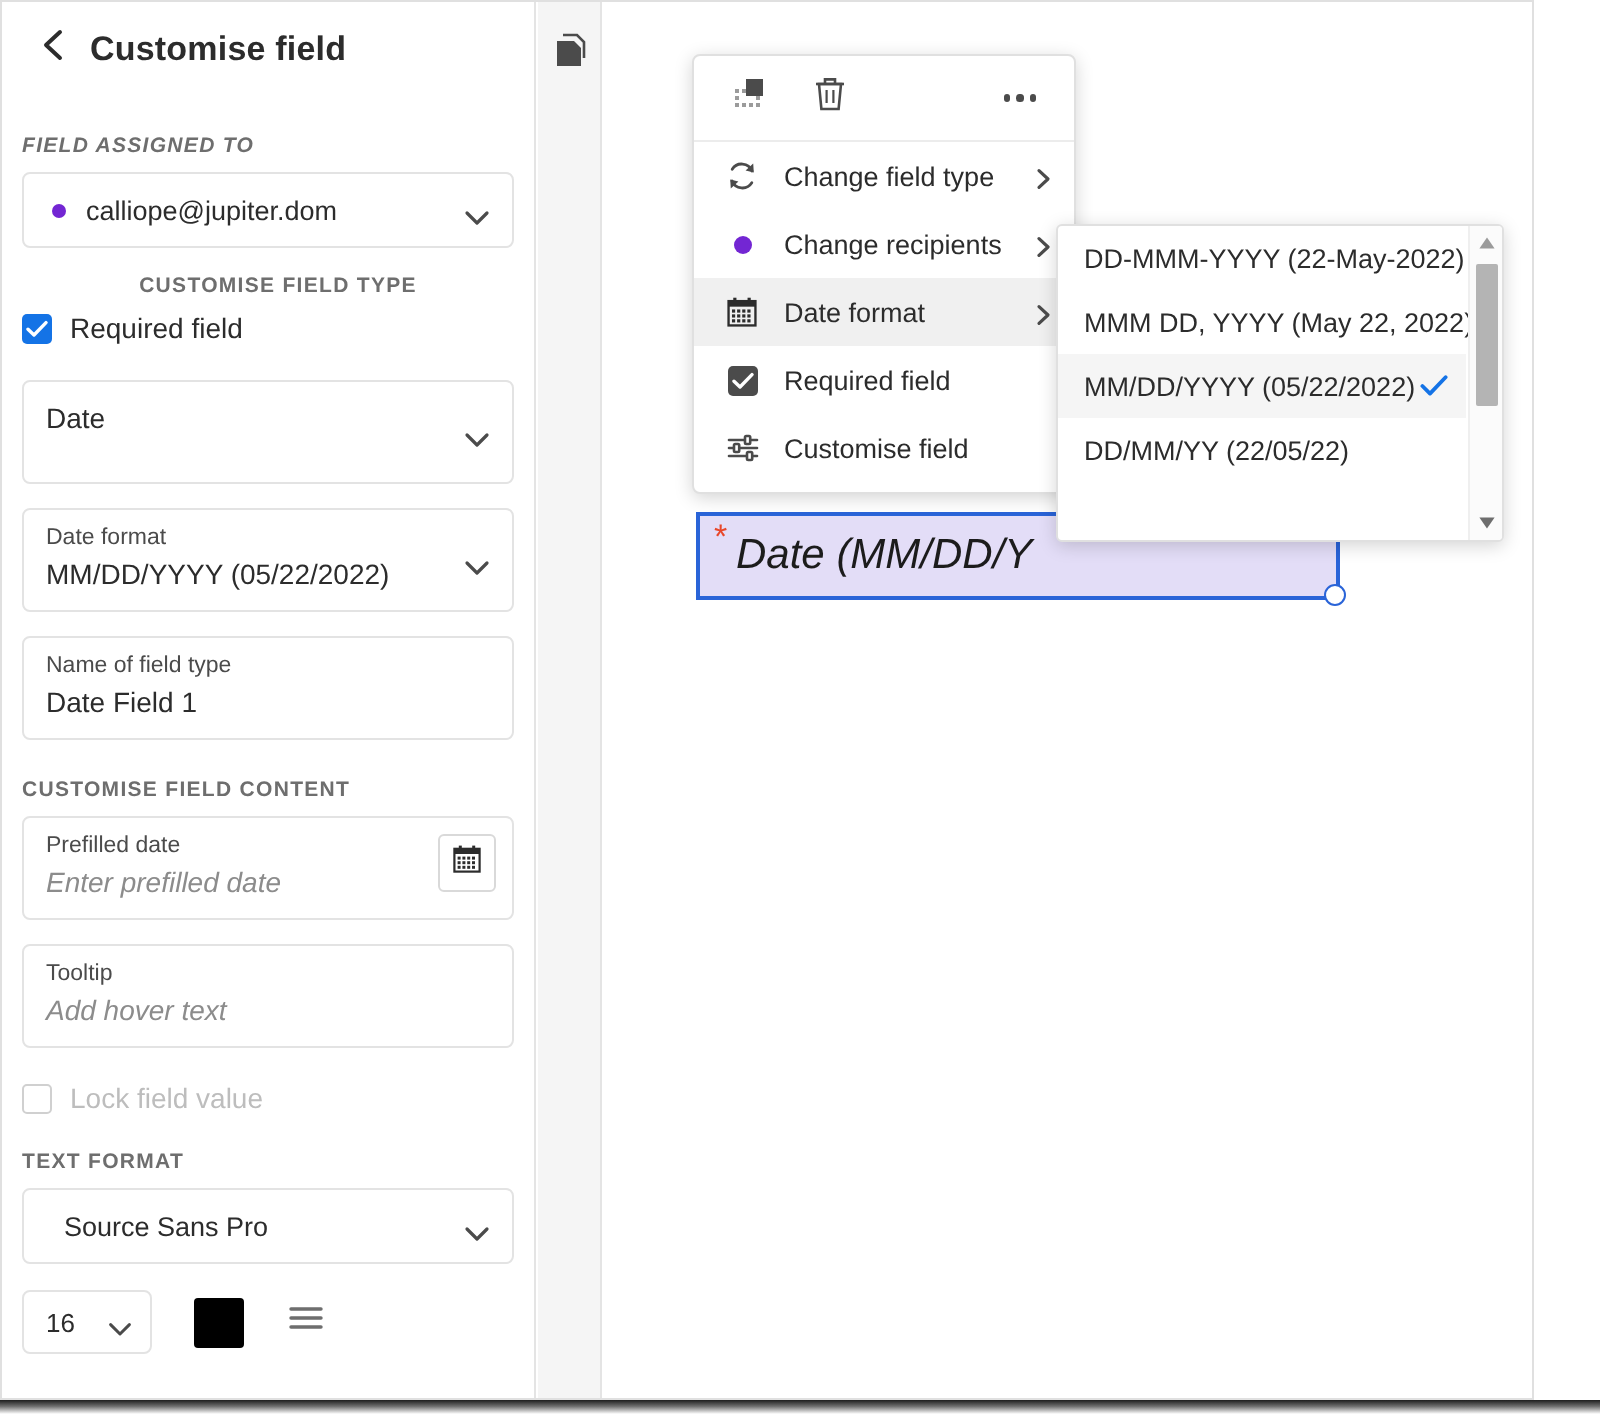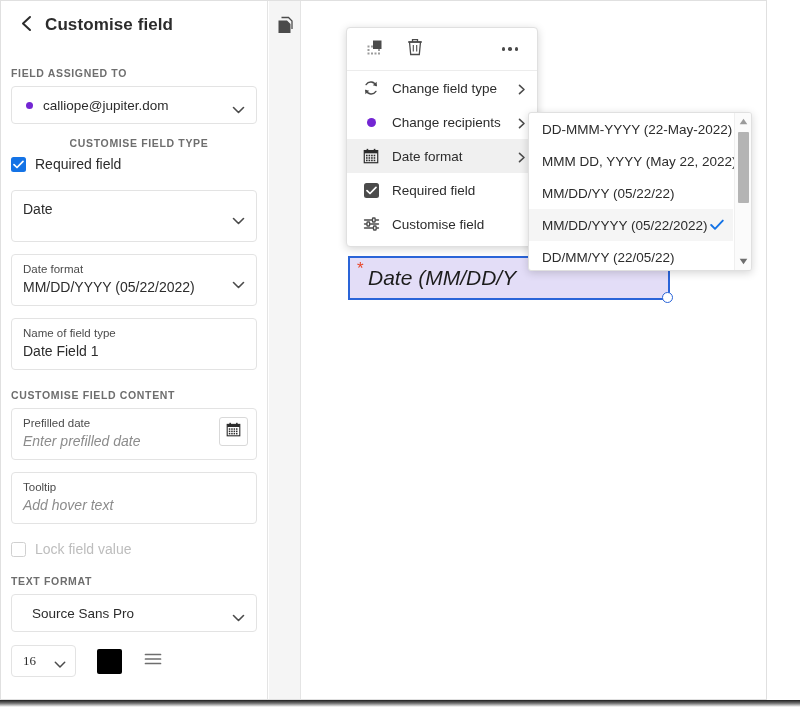--- a/index.html
+++ b/index.html
@@ -55,21 +55,21 @@
     letter-spacing: .1px;
   }
   .section-label {
     font-size: 10.5px;
     font-weight: bold;
     letter-spacing: .65px;
     color: #6e6e6e;
     margin: 0 0 7px 10px;
     text-transform: uppercase;
   }
-  .sb-sec-assigned { margin-top: 20px; }
+  .sb-sec-assigned { margin-top: 20px; font-style: italic; }
 
   .combo {
     position: relative;
     margin: 0 10px;
     border: 1px solid #e3e3e3;
     border-radius: 4px;
     background: #fff;
     box-sizing: border-box;
     height: 38px;
     display: flex;
@@ -519,21 +519,21 @@
 
     <div class="combo">
       <span class="combo-text" style="margin-left:10px;">Source Sans Pro</span>
       <span class="chev-down">
         <svg width="13" height="9" viewBox="0 0 13 9">
             <polyline points="1.5,1.5 6.5,6.5 11.5,1.5" fill="none" stroke="#4b4b4b" stroke-width="1.6" stroke-linecap="round" stroke-linejoin="round"></polyline>
           </svg>
       </span>
     </div>
 
-    <div class="fmt-row" style="margin-top:13px;font-family:Liberation Serif, serif;">
+    <div class="fmt-row" style="margin-top:13px;">
       <div class="size-combo">
         <span>16</span>
         <span class="chev-down">
           <svg width="12" height="8" viewBox="0 0 12 8">
               <polyline points="1.3,1.3 6,6 10.7,1.3" fill="none" stroke="#4b4b4b" stroke-width="1.5" stroke-linecap="round" stroke-linejoin="round"></polyline>
             </svg>
         </span>
       </div>
       <div class="color-swatch"></div>
       <div class="align-btn">
@@ -702,23 +702,20 @@
     </div>
 
     <div class="submenu">
       <div class="sub-list">
         <div class="sub-item">
           <span>DD-MMM-YYYY (22-May-2022)</span>
         </div>
         <div class="sub-item">
           <span>MMM DD, YYYY (May 22, 2022)</span>
         </div>
-        <div class="sub-item">
-          <span>MM/DD/YY (05/22/22)</span>
-        </div>
         <div class="sub-item sel">
           <span>MM/DD/YYYY (05/22/2022)</span>
           <span class="sub-check">
             <svg width="14" height="12" viewBox="0 0 14 12">
                 <polyline points="1.2,6 5,9.8 12.8,1.6" fill="none" stroke="#1473e6" stroke-width="1.9" stroke-linecap="round" stroke-linejoin="round"></polyline>
               </svg>
           </span>
         </div>
         <div class="sub-item">
           <span>DD/MM/YY (22/05/22)</span>

